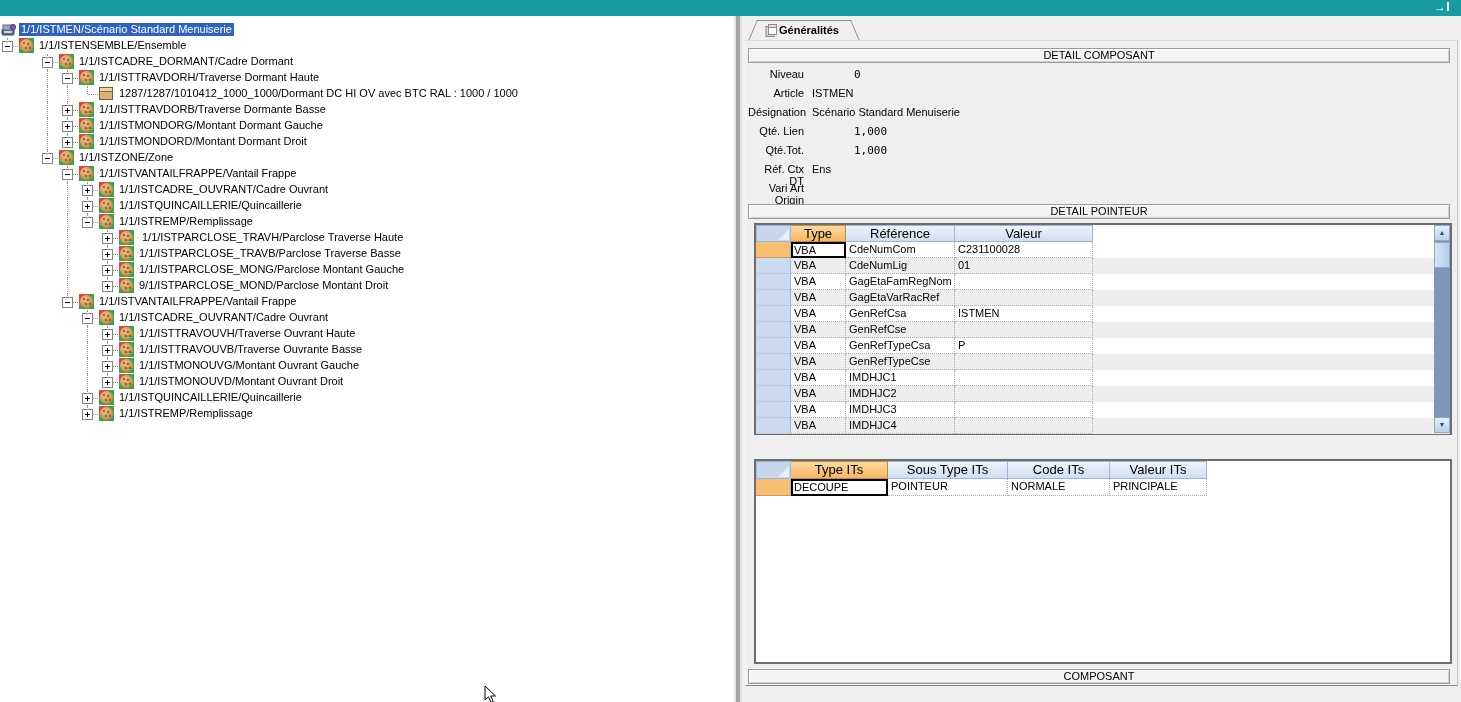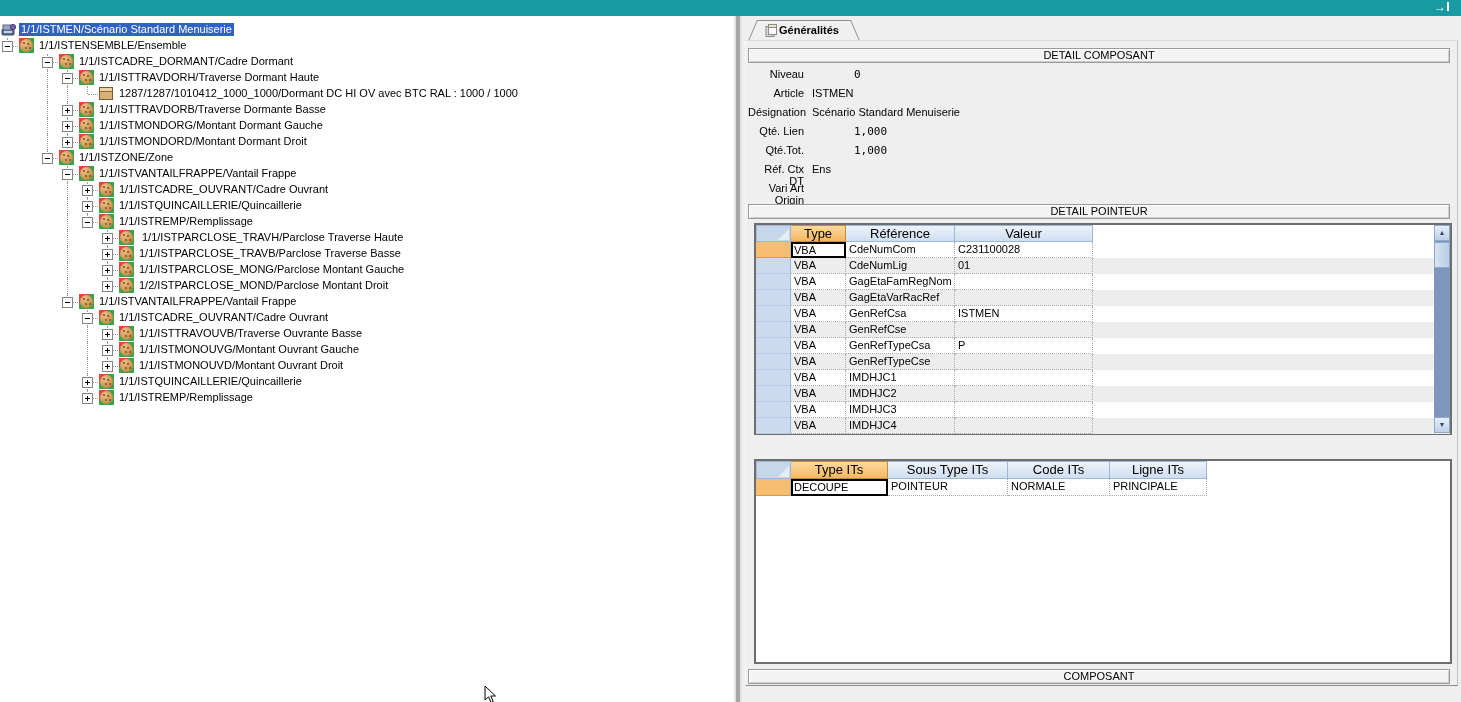--- a/index.html
+++ b/index.html
@@ -258,39 +258,49 @@
       <span class="tree-label" style="left:137px">1/1/ISTPARCLOSE_MONG/Parclose Montant Gauche</span>
     </div>
     <div class="tree-row">
       <span class="vg" style="left:67px"></span>
       <span class="vg half" style="left:107px"></span>
       <span class="hg" style="left:108px;width:12px"></span>
       <span class="exp plus" style="left:102px"></span>
       <span class="icon-comp" style="left:119px">
         <span class="cookie"></span>
       </span>
-      <span class="tree-label" style="left:137px">1/2/ISTPARCLOSE_MOND/Parclose Montant Droit</span>
+      <span class="tree-label" style="left:137px">9/1/ISTPARCLOSE_MOND/Parclose Montant Droit</span>
     </div>
     <div class="tree-row">
       <span class="vg half" style="left:67px"></span>
       <span class="hg" style="left:68px;width:12px"></span>
       <span class="exp minus" style="left:62px"></span>
       <span class="icon-comp" style="left:79px">
         <span class="cookie"></span>
       </span>
       <span class="tree-label" style="left:97px">1/1/ISTVANTAILFRAPPE/Vantail Frappe</span>
     </div>
     <div class="tree-row">
       <span class="vg" style="left:87px"></span>
       <span class="hg" style="left:88px;width:12px"></span>
       <span class="exp minus" style="left:82px"></span>
       <span class="icon-comp" style="left:99px">
         <span class="cookie"></span>
       </span>
       <span class="tree-label" style="left:117px">1/1/ISTCADRE_OUVRANT/Cadre Ouvrant</span>
+    </div>
+    <div class="tree-row">
+      <span class="vg" style="left:87px"></span>
+      <span class="vg" style="left:107px"></span>
+      <span class="hg" style="left:108px;width:12px"></span>
+      <span class="exp plus" style="left:102px"></span>
+      <span class="icon-comp" style="left:119px">
+        <span class="cookie"></span>
+      </span>
+      <span class="tree-label" style="left:137px">1/1/ISTTRAVOUVH/Traverse Ouvrant Haute</span>
     </div>
     <div class="tree-row">
       <span class="vg" style="left:87px"></span>
       <span class="vg" style="left:107px"></span>
       <span class="hg" style="left:108px;width:12px"></span>
       <span class="exp plus" style="left:102px"></span>
       <span class="icon-comp" style="left:119px">
         <span class="cookie"></span>
       </span>
       <span class="tree-label" style="left:137px">1/1/ISTTRAVOUVB/Traverse Ouvrante Basse</span>
@@ -479,21 +489,21 @@
     </div>
 
 
     <div class="tbl-box" style="top:418px; height:205px;">
       <div id="its-grid">
           <div class="grid-row hrow" style="height:18px">
             <div class="corner" style="width:35px;height:18px"></div>
             <div class="hcell orange" style="width:97px;height:18px">Type ITs</div>
             <div class="hcell" style="width:120px;height:18px">Sous Type ITs</div>
             <div class="hcell" style="width:102px;height:18px">Code ITs</div>
-            <div class="hcell" style="width:97px;height:18px">Ligne ITs</div>
+            <div class="hcell" style="width:97px;height:18px">Valeur ITs</div>
           </div>
           <div class="grid-row" style="height:17px">
             <div class="ind sel" style="width:35px"></div>
             <div class="cell selcell" style="width:97px;background:#fff">DECOUPE</div>
             <div class="cell" style="width:120px;background:inherit">POINTEUR</div>
             <div class="cell" style="width:102px;background:inherit">NORMALE</div>
             <div class="cell" style="width:97px;background:inherit">PRINCIPALE</div>
           </div>
         </div>
     </div>

